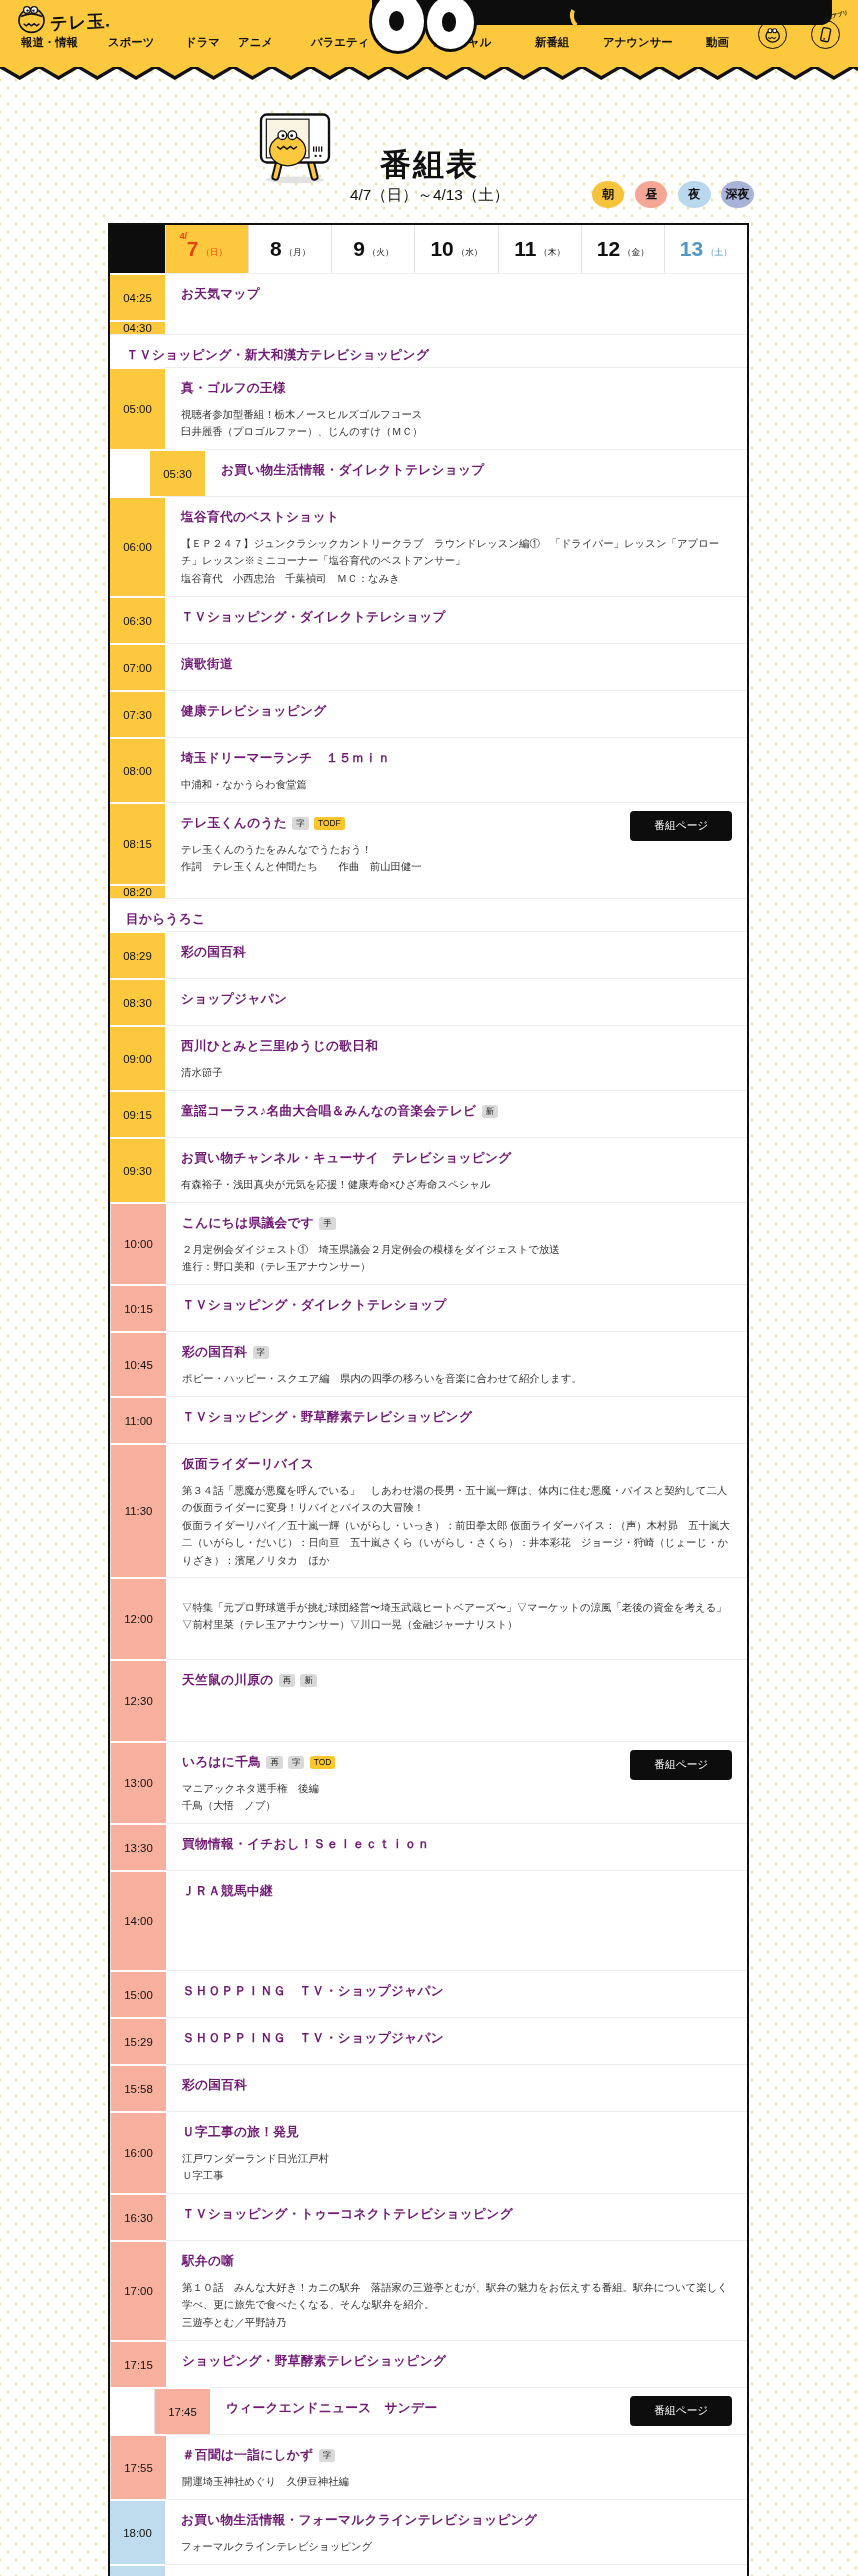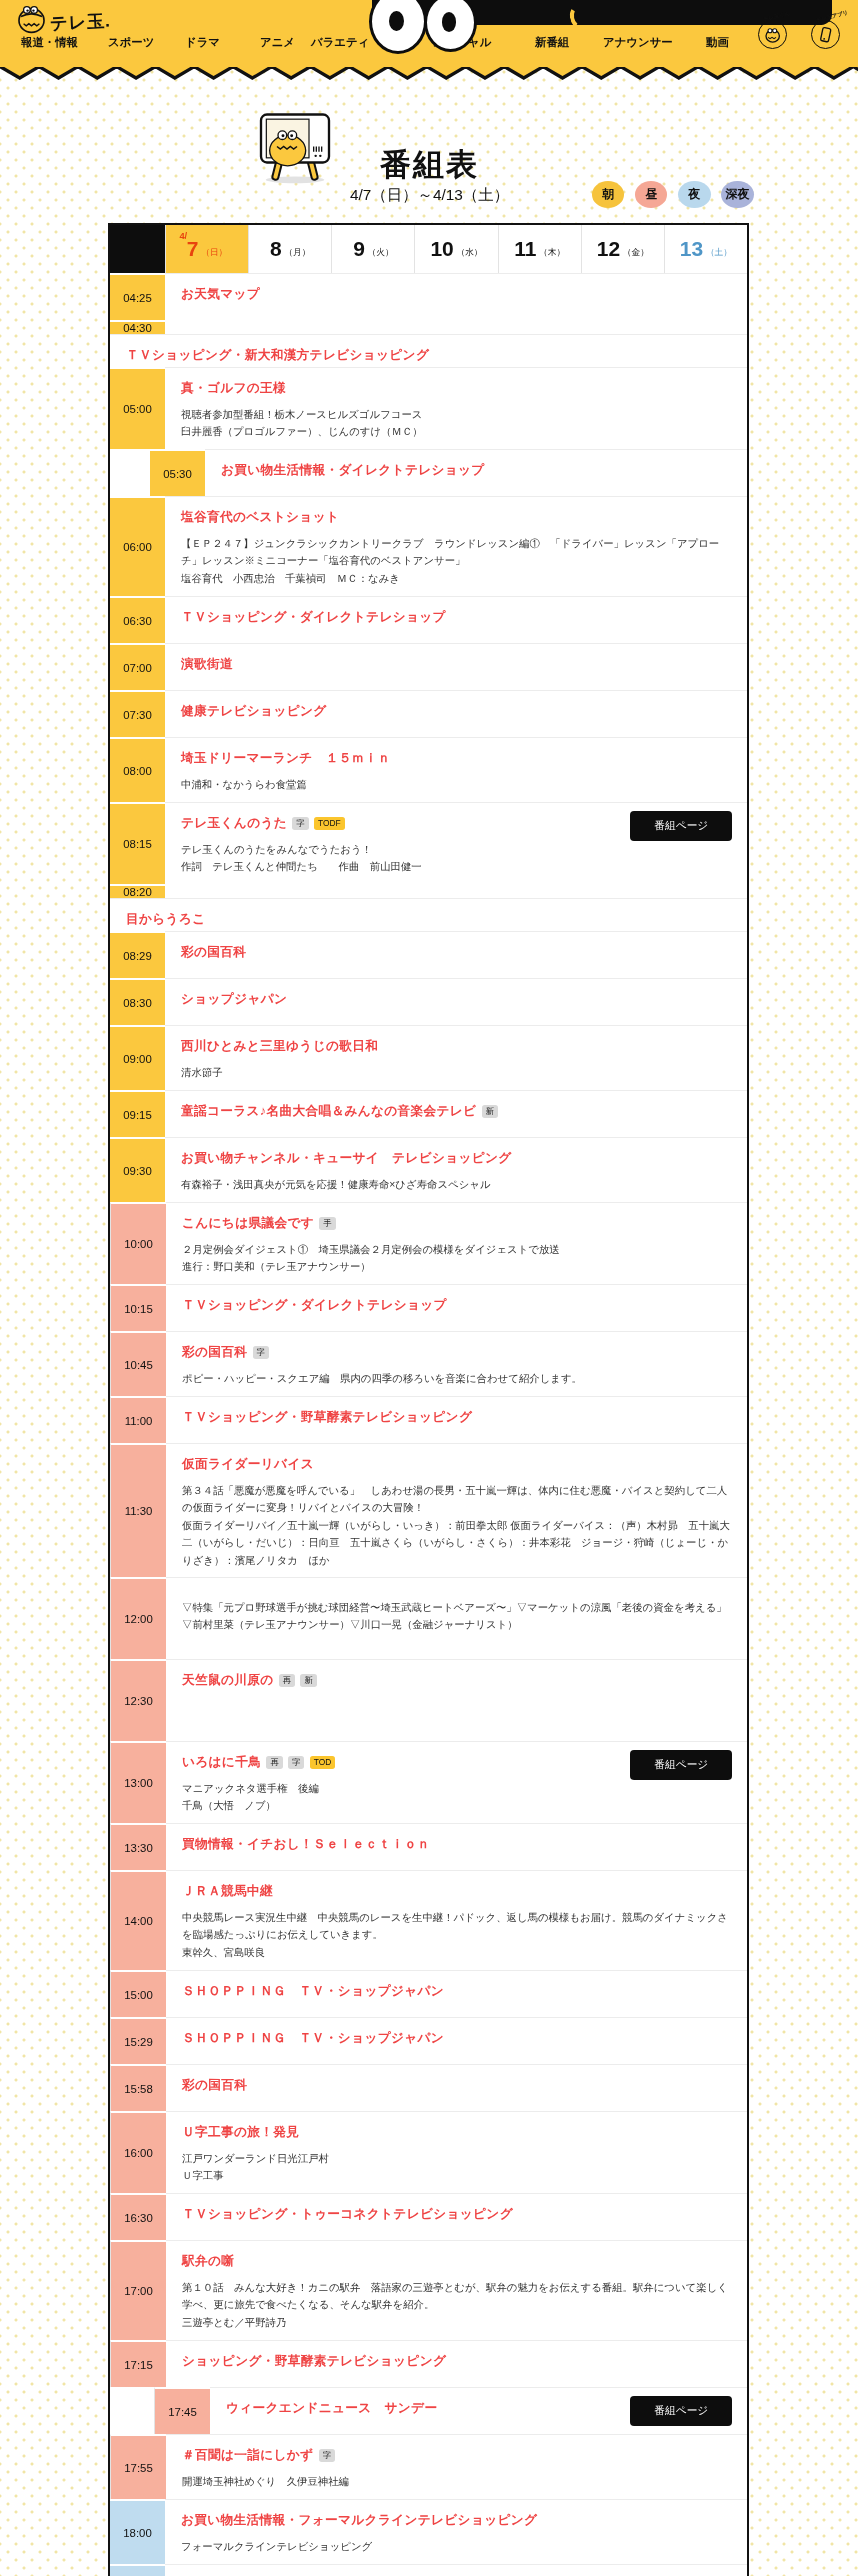--- a/index.html
+++ b/index.html
@@ -16,21 +16,21 @@
   }
   
   .topbar{position:absolute;left:0;top:0;width:859px;height:67px;background:#fbc83e;z-index:5;}
   .logo{position:absolute;left:17.4px;top:2.7px;display:flex;align-items:flex-end;gap:4px;cursor:pointer;}
   .logo-text{font-size:17.4px;font-weight:700;letter-spacing:0.7px;transform:rotate(-3deg);}
   .mainnav{position:absolute;left:0;top:0;width:764px;height:67px;}
   .nav-item{position:absolute;top:35px;font-size:11.4px;font-weight:700;white-space:nowrap;cursor:pointer;}
   .nav-item:nth-child(1){left:21px;}
   .nav-item:nth-child(2){left:108px;}
   .nav-item:nth-child(3){left:185px;}
-  .nav-item:nth-child(4){left:260px;}
+  .nav-item:nth-child(4){left:238px;}
   .nav-item:nth-child(5){left:311px;}
   .nav-item:nth-child(6){left:433px;}
   .nav-item:nth-child(7){left:535px;}
   .nav-item:nth-child(8){left:603px;}
   .nav-item:nth-child(9){left:706px;}
   
   .banner{position:absolute;left:372px;top:0;width:460px;height:25.4px;background:#0d0d0d;border-radius:0 0 10.7px 6.7px;z-index:6;}
   .eye{position:absolute;background:#fff;border:3.3px solid #0d0d0d;border-radius:50%;z-index:7;}
   .eye.left{left:369px;top:-10.7px;width:52px;height:59px;}
   .eye.right{left:424px;top:-6.7px;width:47px;height:53px;}
@@ -60,21 +60,21 @@
   .day.active .num,.day.active .wk,.day .prefix{color:#e8430f;}
   .day.sat .num,.day.sat .wk{color:#4f96c7;}
   .day .prefix{position:absolute;left:13.4px;top:4.7px;font-size:9.4px;font-weight:700;}
   .row{display:flex;overflow:hidden;}
   .row .time{width:55px;flex:none;border-top:2px solid #fff;display:flex;align-items:center;justify-content:center;font-size:11.4px;color:#111;}
   .row .time.morning{background:#fbc83e;}
   .row .time.day{background:#f7b09d;}
   .row .time.night{background:#bfdcef;}
   .row .cell{flex:1;border-top:1.3px solid #ececec;padding:12px 16px 0 16px;position:relative;overflow:hidden;background:#fff;}
   .title-line{display:flex;align-items:center;gap:5.3px;}
-  .p-title{font-size:12.7px;font-weight:700;color:#ef4444;letter-spacing:0.3px;white-space:nowrap;}
+  .p-title{font-size:12.7px;font-weight:700;color:#701a75;letter-spacing:0.3px;white-space:nowrap;}
   .badge{font-size:8.4px;line-height:1;padding:2.7px 4px;border-radius:2.7px;background:#d9d9d9;color:#222;font-weight:500;flex:none;}
   .badge.yellow{background:#fbc52d;color:#111;}
   .page-btn{position:absolute;right:14.7px;top:8px;background:#0d0d0d;color:#fff;font-size:10.7px;padding:8px 24px;border-radius:4px;cursor:pointer;white-space:nowrap;}
   .desc{margin-top:8.7px;font-size:10.4px;line-height:1.68;color:#333;}
 </style>
 </head>
 <body>
 
 <div class="page">
 
@@ -453,24 +453,20 @@
               <span class="p-title">買物情報・イチおし！Ｓｅｌｅｃｔｉｏｎ</span>
             </div>
           </div>
         </div>
         <div class="row" style="height: 100px;">
           <div class="time day">14:00</div>
           <div class="cell">
             <div class="title-line">
               <span class="p-title">ＪＲＡ競馬中継</span>
             </div>
-            <div class="desc">
-              <div>中央競馬レース実況生中継　中央競馬のレースを生中継！パドック、返し馬の模様もお届け。競馬のダイナミックさを臨場感たっぷりにお伝えしていきます。</div>
-              <div>東幹久、宮島咲良</div>
-            </div>
           </div>
         </div>
         <div class="row" style="height: 47px;">
           <div class="time day">15:00</div>
           <div class="cell">
             <div class="title-line">
               <span class="p-title">ＳＨＯＰＰＩＮＧ　ＴＶ・ショップジャパン</span>
             </div>
           </div>
         </div>

